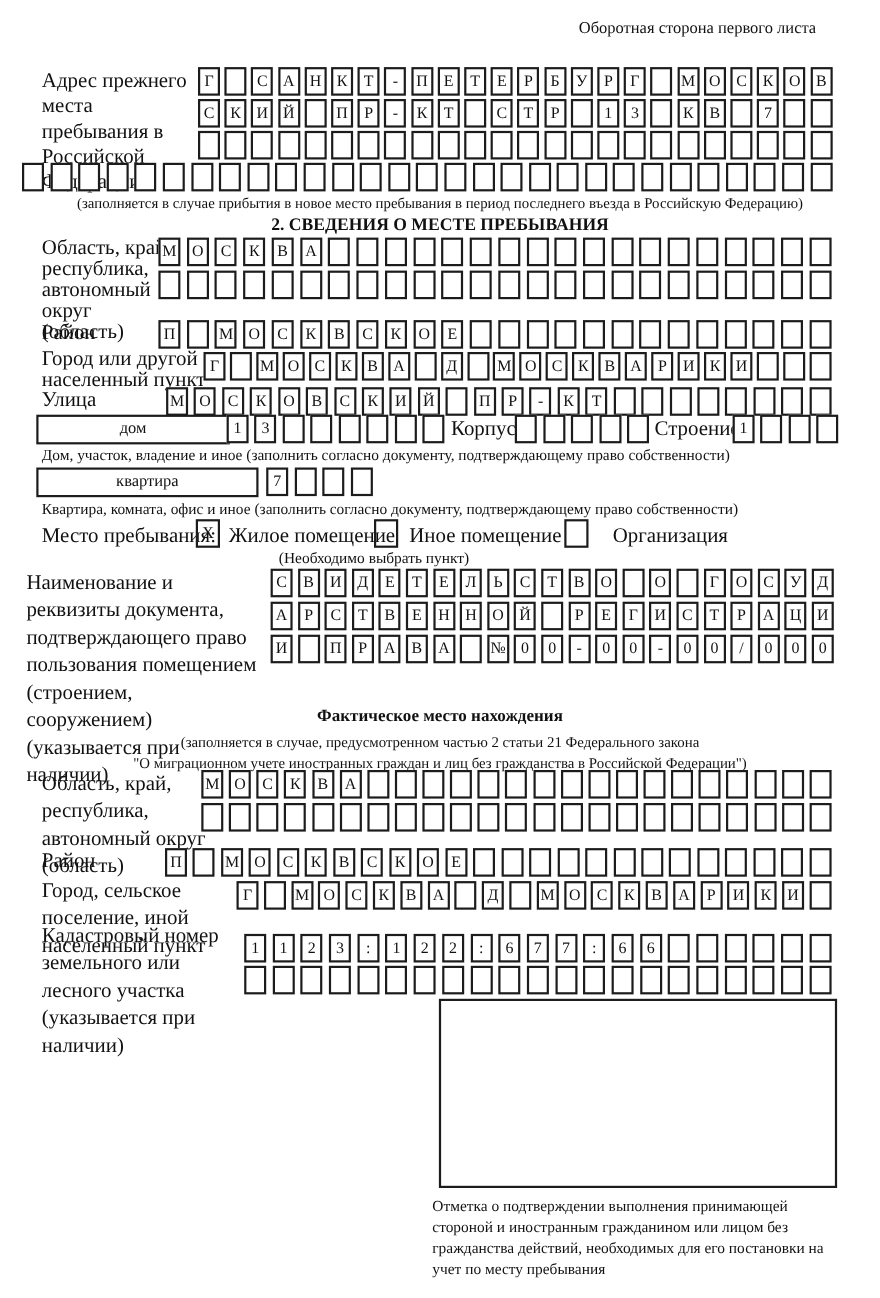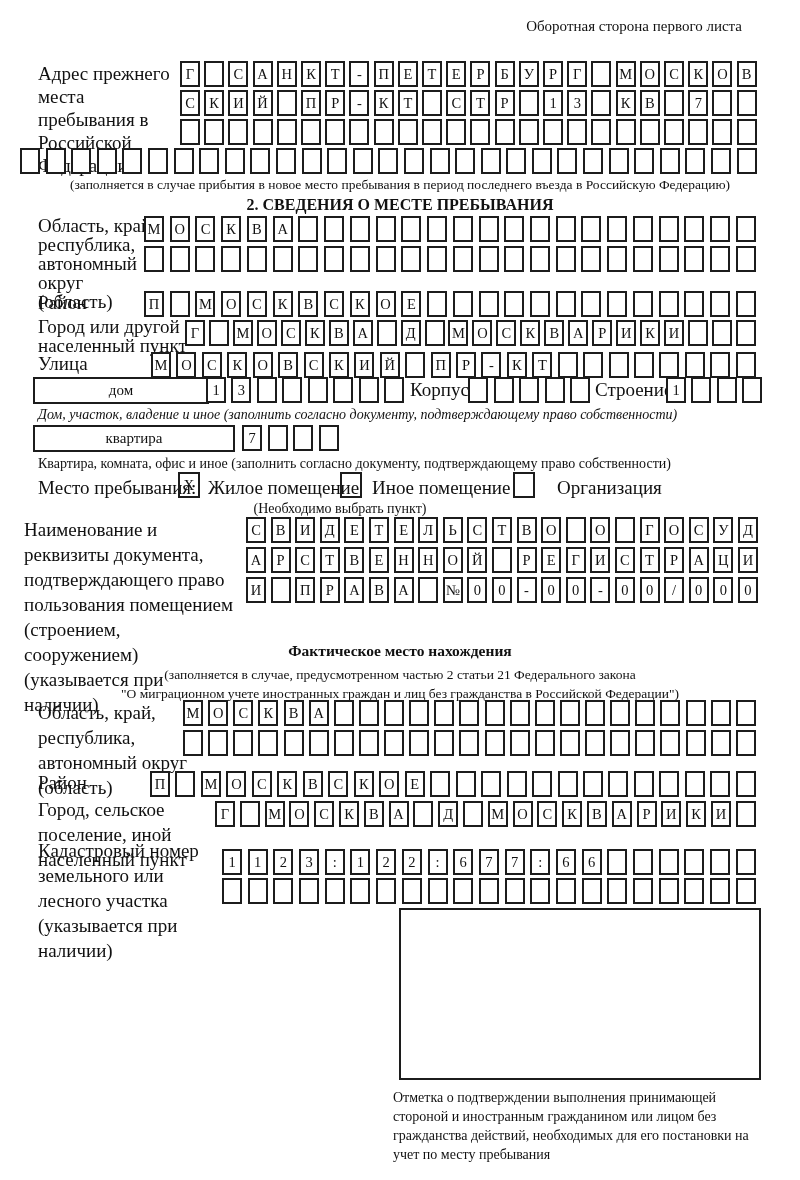--- a/index.html
+++ b/index.html
@@ -302,21 +302,21 @@
       <span class="cell"></span>
       <span class="cell"></span>
     </div>
   <div class="abs label" style="left:595px;top:380px;">Строение</div>
   <div class="abs cellrow" style="left:666px;top:377px;width:96px;">
       <span class="cell">1</span>
       <span class="cell"></span>
       <span class="cell"></span>
       <span class="cell"></span>
     </div>
-  <div class="abs" style="left:38px;top:407px;font-size:14px;font-style:italic;">Дом, участок, владение и иное (заполнить согласно документу, подтверждающему право собственности)</div>
+  <div class="abs" style="left:38px;top:407px;font-size:14px;">Дом, участок, владение и иное (заполнить согласно документу, подтверждающему право собственности)</div>
 
   <div class="abs fieldbox" style="left:33px;top:425px;width:202px;">
     <span>квартира</span>
   </div>
   <div class="abs cellrow" style="left:242px;top:425px;width:97px;">
       <span class="cell">7</span>
       <span class="cell"></span>
       <span class="cell"></span>
       <span class="cell"></span>
     </div>

